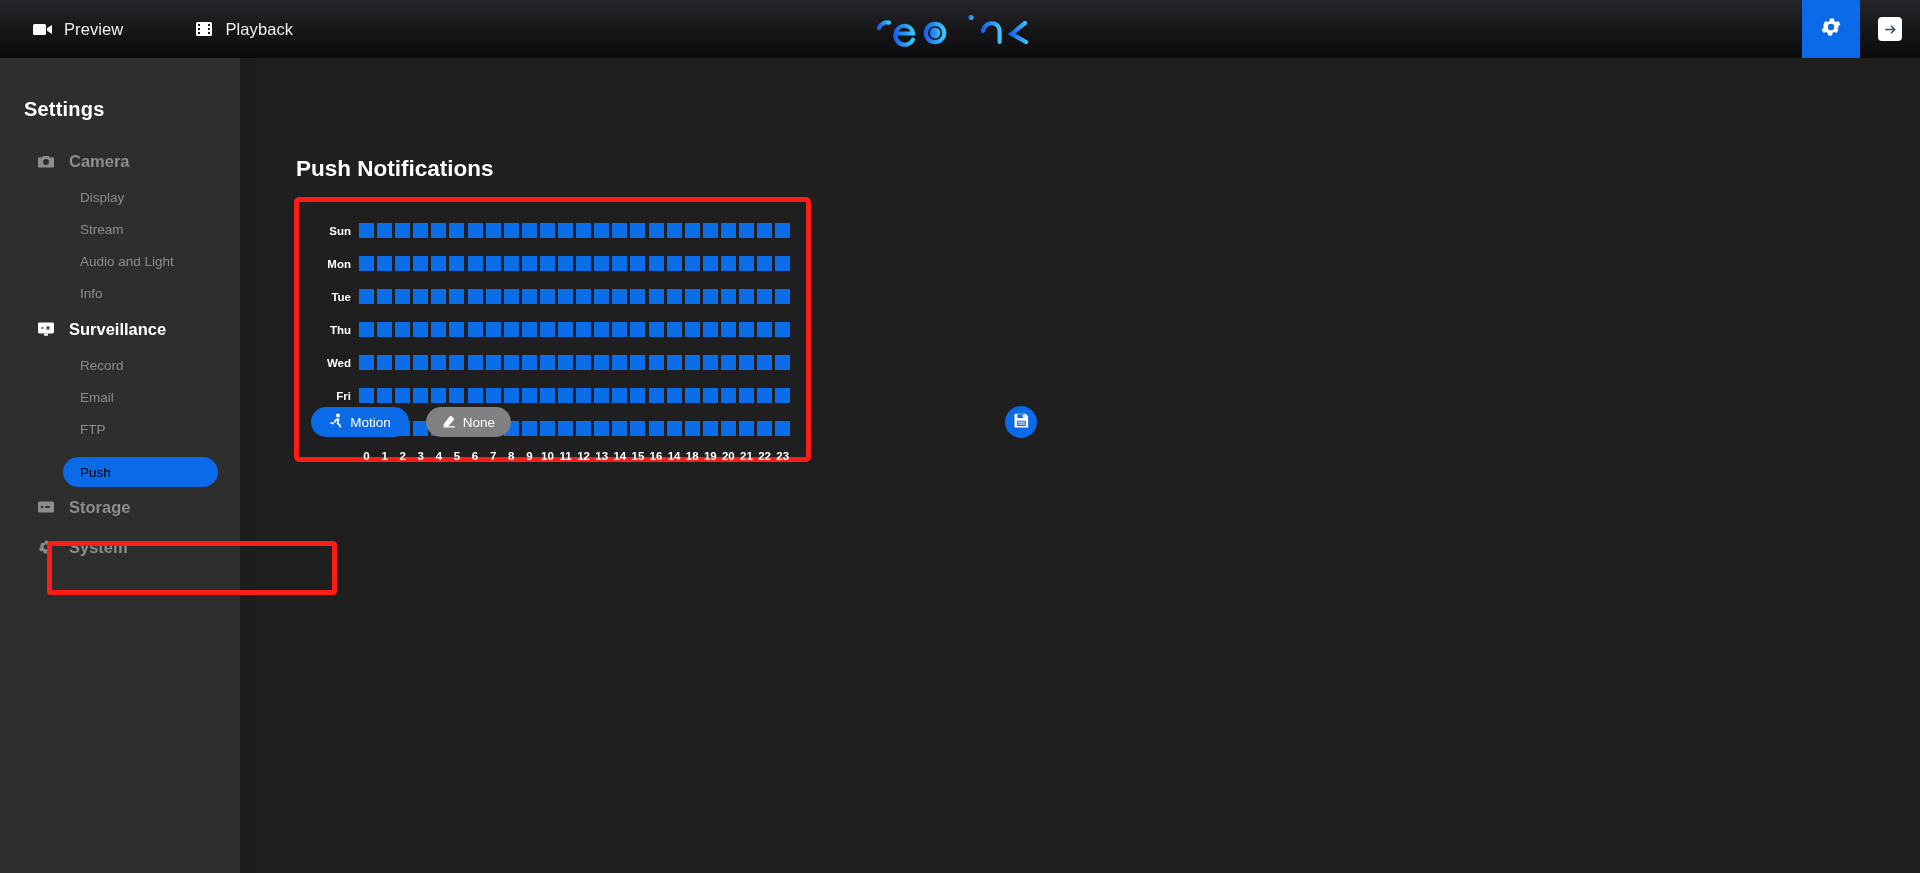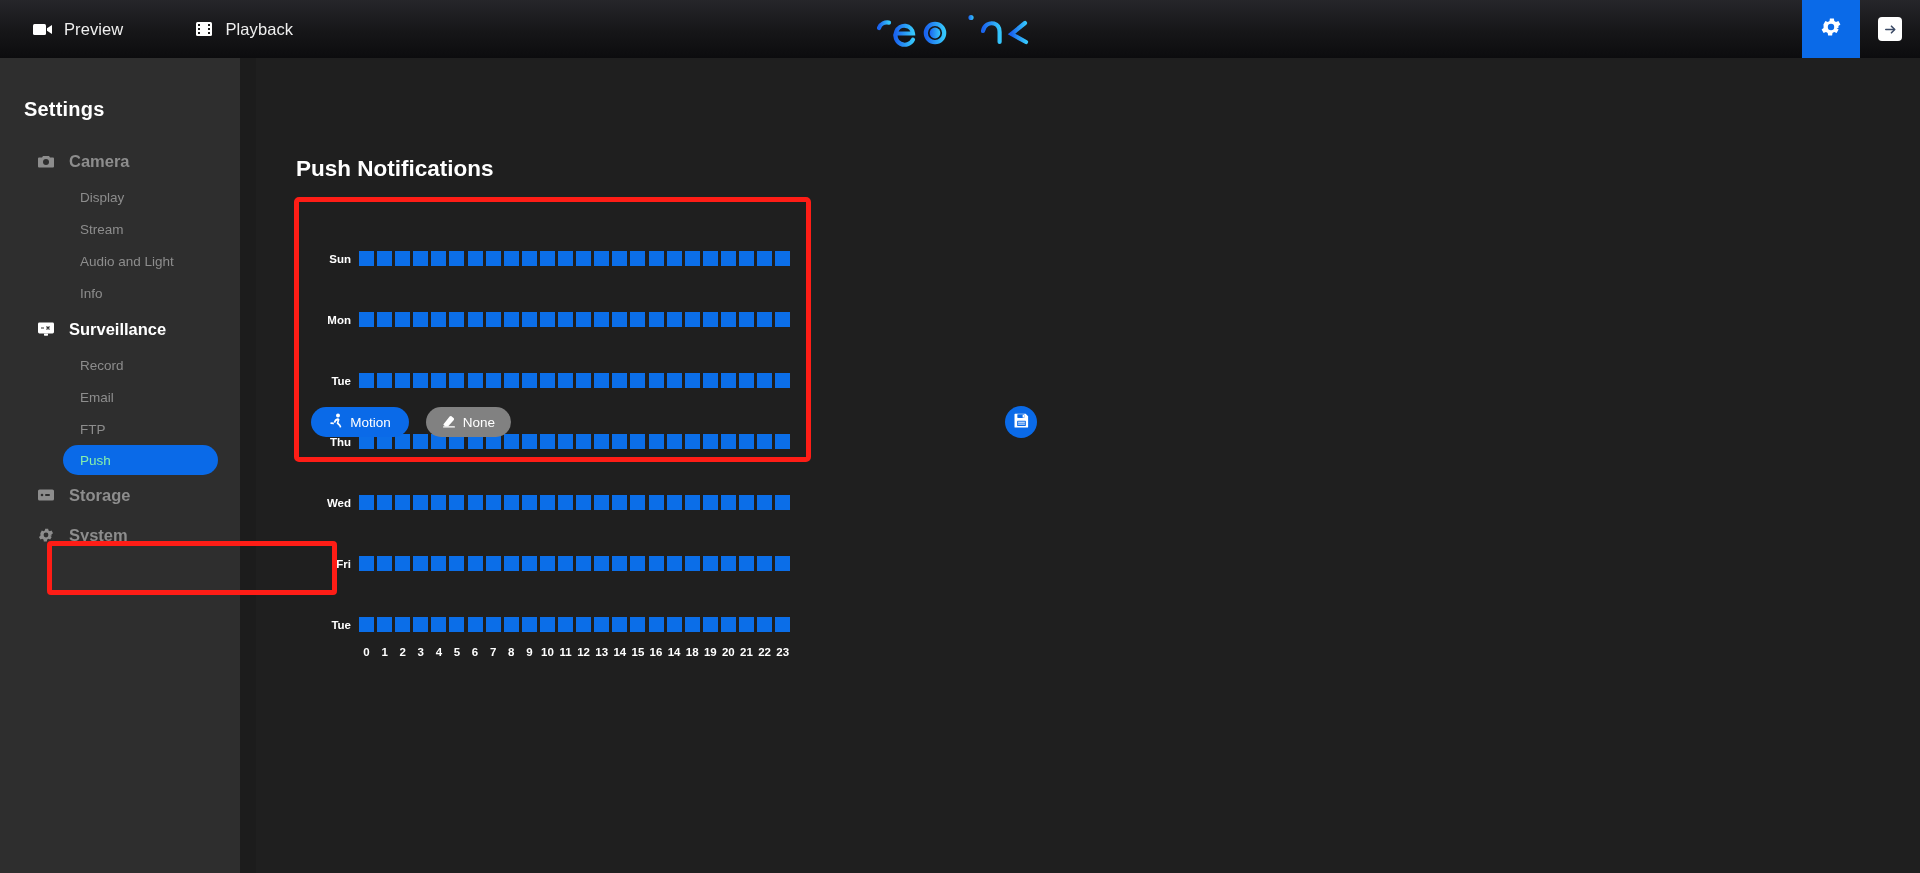--- a/index.html
+++ b/index.html
@@ -72,24 +72,24 @@
   .grp.active { color: #ffffff; }
   .grp .gi { width: 19px; height: 19px; display: flex; align-items: center; justify-content: center; }
 
   .sub {
     height: 32px; display: flex; align-items: center;
     padding-left: 80px;
     color: #8d8d8d; font-size: 13.5px;
     cursor: pointer; user-select: none;
   }
   .sub.selected {
-    color: #86efac;
+    color: #000000;
     background: #0a6ae8;
     border-radius: 16px;
-    margin: 0 22px 0 63px;
+    margin: 12px 22px 0 63px;
     padding-left: 17px;
     height: 30px;
   }
 
   
   .anno-push {
     position: absolute;
     left: 47px; top: 483px;
     width: 290px; height: 54px;
     border: 5px solid #fe1d16;
@@ -108,21 +108,21 @@
   .panel-anno {
     position: absolute;
     left: 38px; top: 139px;
     width: 517px; height: 265px;
     border: 5px solid #fe1d16;
     border-radius: 5px;
   }
 
   .sched { position: absolute; left: 55px; top: 158px; }
   .sched-rows { display: flex; flex-direction: column; gap: 4px; }
-  .srow { display: flex; align-items: center; height: 29px; margin-top: 28px; }
+  .srow { display: flex; align-items: center; height: 29px; }
   .daylbl {
     width: 40px; text-align: right; margin-right: 8px;
     color: #ffffff; font-size: 11.5px; font-weight: bold;
   }
   .cells { display: flex; gap: 3.1px; }
   .cell {
     width: 15px; height: 15px; background: #0b6ee8;
     cursor: pointer;
   }
   .hours {

